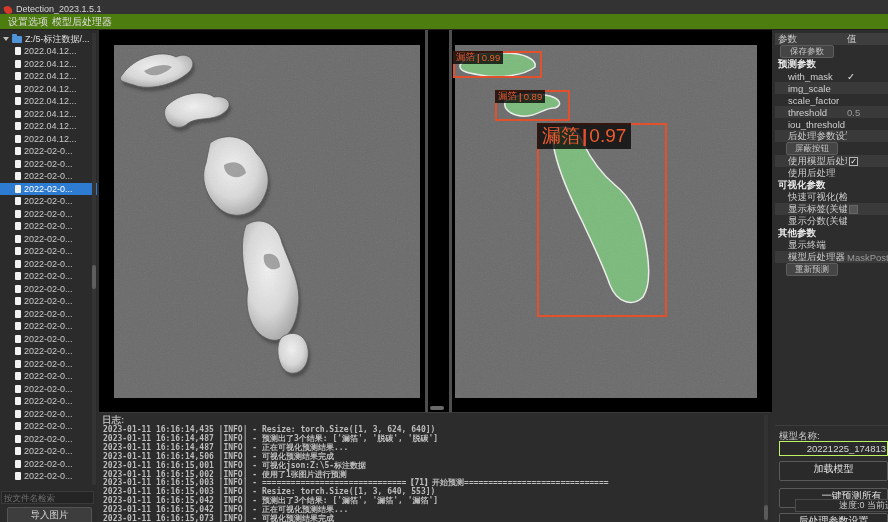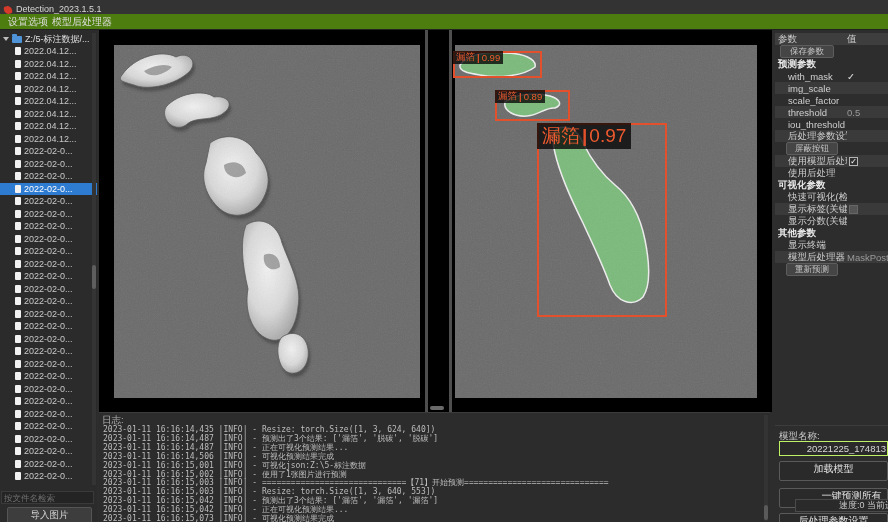--- a/index.html
+++ b/index.html
@@ -43,21 +43,21 @@
   .split-handle{position:absolute;left:331px;top:376px;width:14px;height:4px;background:#6a6a6a;border-radius:2px;}
   
   .det-layer{position:absolute;left:0;top:0;width:302px;height:353px;}
   .det-box{position:absolute;border:2px solid #e2502c;box-sizing:border-box;}
   .det-label{position:absolute;left:-2px;top:-2px;display:inline-flex;align-items:center;gap:2px;
     background:rgba(5,5,5,0.78);color:#ef5a2e;padding:0 3px;white-space:nowrap;}
   .det-label.small{font-size:9.5px;height:13px;}
   .det-label.large{font-size:19px;height:26px;padding:0 5px;}
   .ddiv{color:#e2502c;font-weight:bold;}
   
-  .log-panel{position:absolute;left:99px;top:412px;width:671px;height:110px;background:#2c2c2c;border-top:1px solid #3c3c3c;box-sizing:border-box;overflow:hidden;}
+  .log-panel{position:absolute;left:99px;top:412px;width:671px;height:110px;background:#2c2c2c;border-top:1px solid #3c3c3c;box-sizing:border-box;overflow:hidden;font-weight:bold;}
   .log-title{position:absolute;left:3px;top:1px;font-size:9.5px;color:#b0b0b0;}
   .log-lines{position:absolute;left:4px;top:13px;font-family:"DejaVu Sans Mono","Liberation Mono",monospace;
     font-size:8px;line-height:8.9px;color:#bdbdbd;white-space:pre;}
   .log-scroll{position:absolute;right:2px;top:2px;width:4px;height:106px;background:#333;}
   .log-scroll .thumb{position:absolute;left:0;top:90px;width:4px;height:15px;background:#5a5a5a;border-radius:2px;}
   
   .sidebar{position:absolute;left:775px;top:30px;width:113px;height:492px;background:#2d2d2d;overflow:hidden;}
   .p-table{position:absolute;left:0;top:3px;width:113px;font-size:9.5px;}
   .p-hdr{display:flex;height:12px;background:#3e3e3e;color:#cfcfcf;align-items:center;}
   .p-hdr .c1{padding-left:3px;width:69px;}

